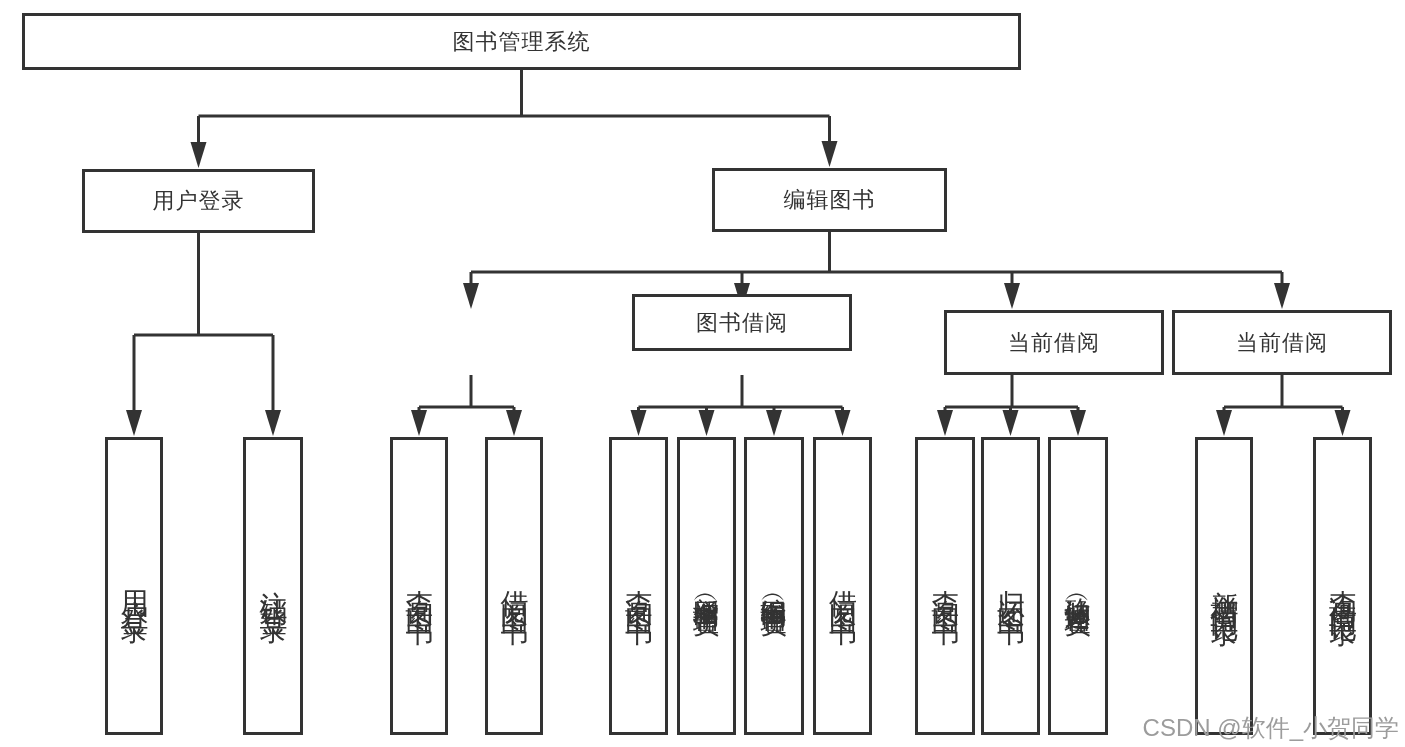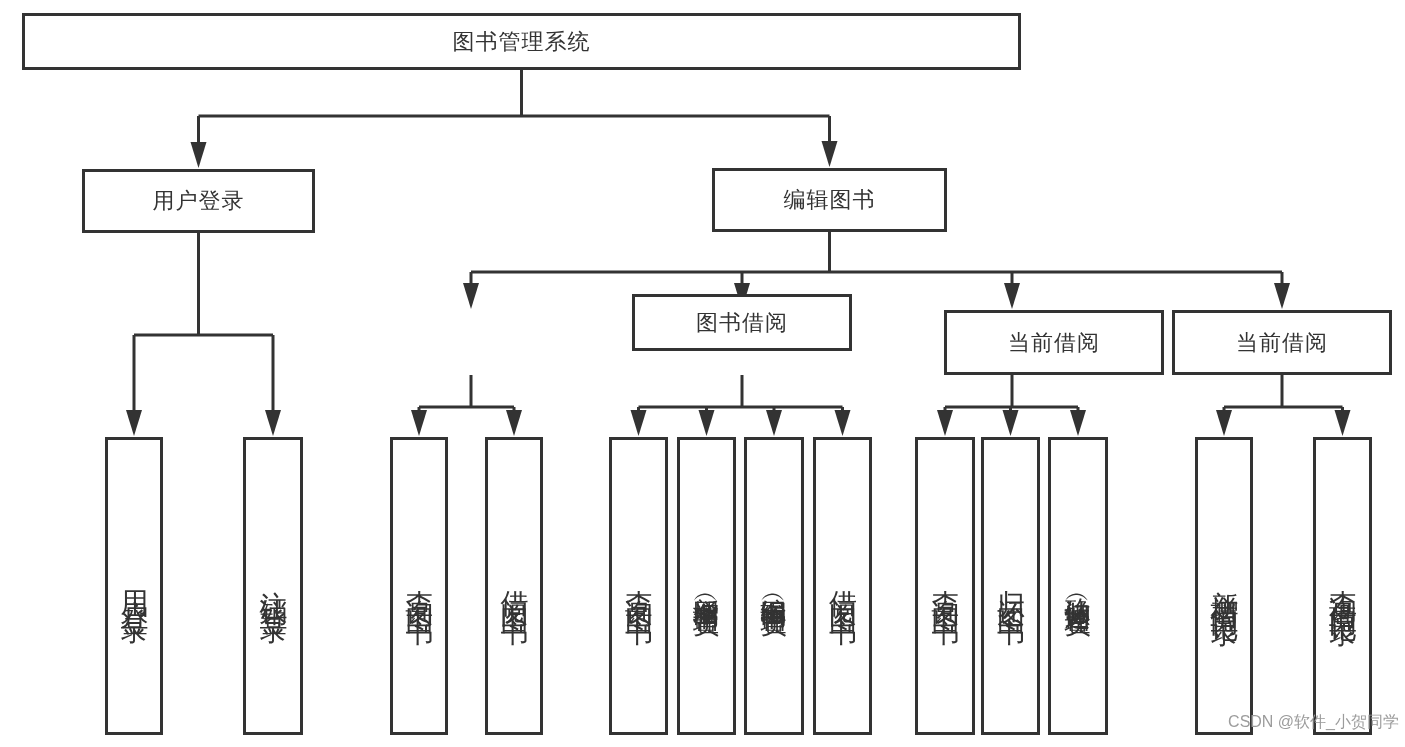--- a/index.html
+++ b/index.html
@@ -25,21 +25,21 @@
     writing-mode:vertical-rl;
     font-size:28px;
     letter-spacing:9px;
     line-height:1;
   }
   .v-label.mid{letter-spacing:6px;}
   .v-label.tight{font-size:26px;letter-spacing:2px;}
   .watermark{
     position:absolute;
     top:712px;right:6px;
-    font-size:16px;
+    font-size:24px;
     color:#9c9c9c;
     z-index:5;
     white-space:nowrap;
   }
 </style>
 </head>
 <body>
 
 <div id="canvas">
 

